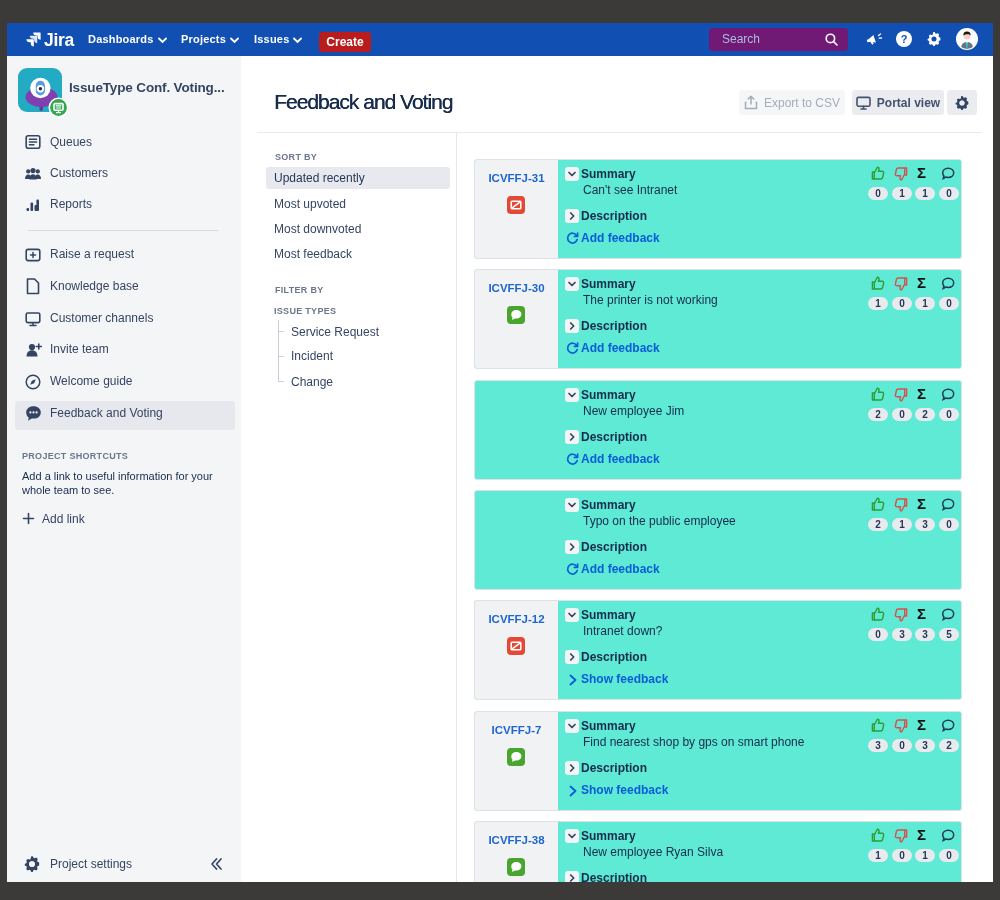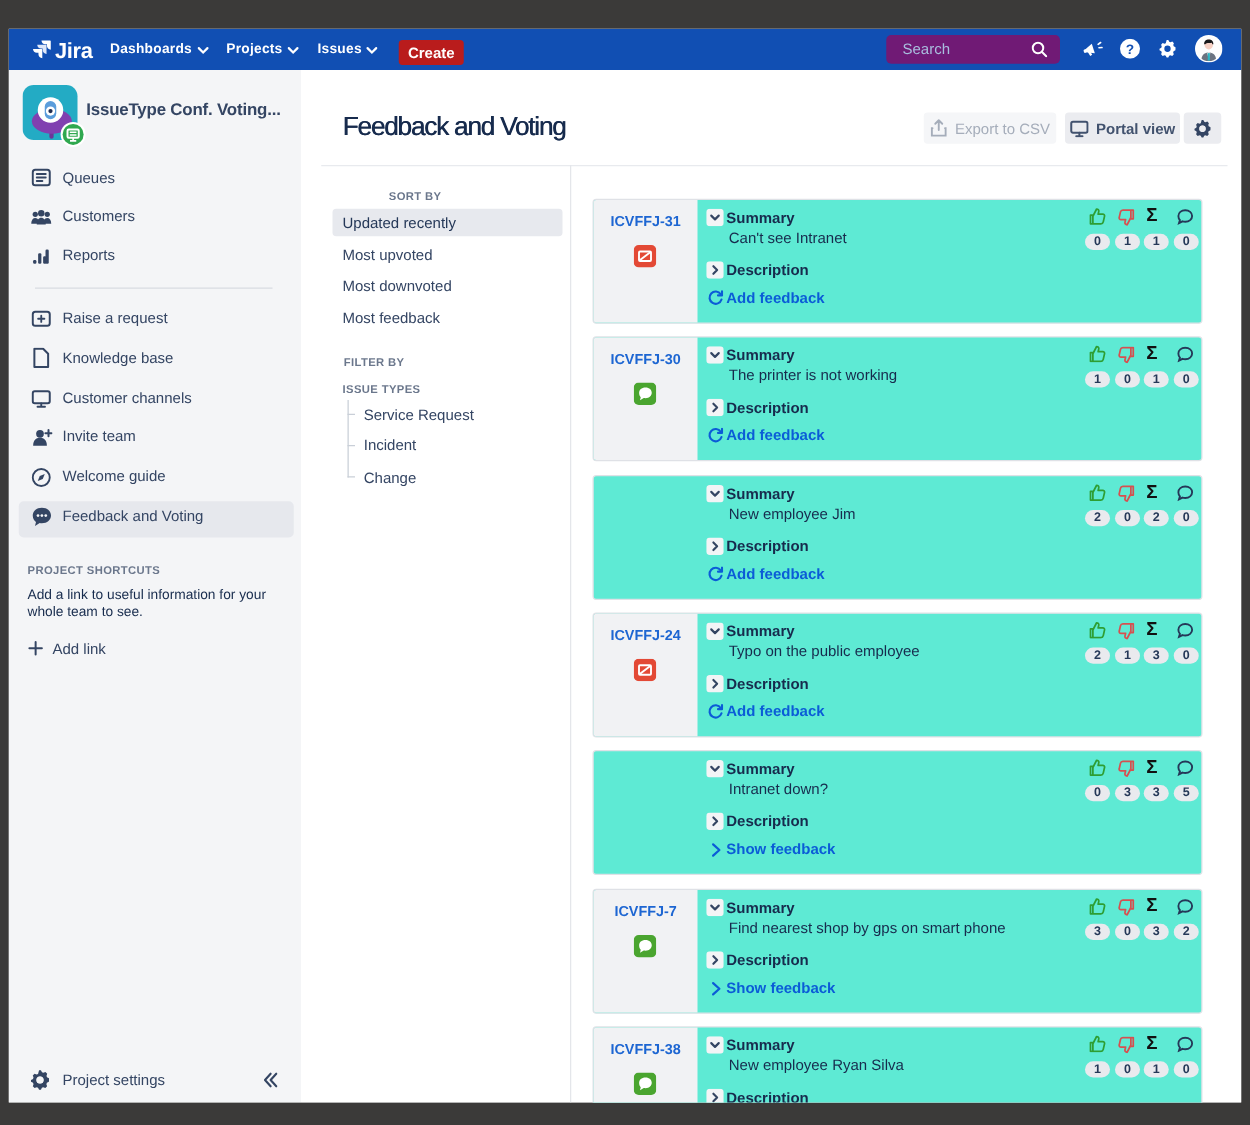--- a/index.html
+++ b/index.html
@@ -214,21 +214,21 @@
     <div class="btn" style="left:706px;width:30px;">
       <svg width="16" height="16" viewBox="0 0 24 24">
         <path fill="#344563" d="M12 8.2a3.8 3.8 0 1 0 0 7.6 3.8 3.8 0 0 0 0-7.6zm9.5 5.7l-2.2 1.1c-.1.5-.3 1-.5 1.4l.8 2.3-1.9 1.9-2.3-.8c-.4.2-.9.4-1.4.5L13 22.5h-2l-1.1-2.2c-.5-.1-1-.3-1.4-.5l-2.3.8-1.9-1.9.8-2.3c-.2-.4-.4-.9-.5-1.4l-2.2-1.1v-2l2.2-1.1c.1-.5.3-1 .5-1.4l-.8-2.3 1.9-1.9 2.3.8c.4-.2.9-.4 1.4-.5L11 1.5h2l1.1 2.2c.5.1 1 .3 1.4.5l2.3-.8 1.9 1.9-.8 2.3c.2.4.4.9.5 1.4l2.2 1.1v2z"></path>
         <circle cx="12" cy="12" r="3.8" fill="#ebecf0"></circle>
       </svg>
     </div>
 
     <div class="abs" style="left:16px;top:76px;width:725px;height:1px;background:#e8eaee;"></div>
     <div class="abs" style="left:215px;top:76px;width:1px;height:750px;background:#e4e6ea;"></div>
 
-    <div class="abs" style="left:34px;top:96px;font-size:9px;font-weight:700;color:#6b778c;letter-spacing:.3px;margin-left:36px;">SORT BY</div>
+    <div class="abs" style="left:34px;top:96px;font-size:9px;font-weight:700;color:#6b778c;letter-spacing:.3px;">SORT BY</div>
     <div class="abs" style="left:25px;top:111px;width:184px;height:22px;background:#e7e9ee;border-radius:3px;"></div>
     <div class="abs" style="left:33px;top:115px;font-size:12px;color:#253858;">Updated recently</div>
     <div class="abs" style="left:33px;top:141px;font-size:12px;color:#344563;">Most upvoted</div>
     <div class="abs" style="left:33px;top:166px;font-size:12px;color:#344563;">Most downvoted</div>
     <div class="abs" style="left:33px;top:191px;font-size:12px;color:#344563;">Most feedback</div>
     <div class="abs" style="left:34px;top:229px;font-size:9px;font-weight:700;color:#6b778c;letter-spacing:.3px;">FILTER BY</div>
     <div class="abs" style="left:33px;top:250px;font-size:9px;font-weight:700;color:#6b778c;letter-spacing:.3px;">ISSUE TYPES</div>
     <div class="abs" style="left:37px;top:264px;width:1px;height:62px;background:#c9cfd8;"></div>
     <div class="abs" style="left:37px;top:275px;width:6px;height:1px;background:#c9cfd8;"></div>
     <div class="abs" style="left:37px;top:300px;width:6px;height:1px;background:#c9cfd8;"></div>
@@ -363,67 +363,67 @@
         <div class="vico" style="left:442px;top:4px;font-size:15px;font-weight:700;color:#111;">Σ</div>
         <svg class="vico" style="left:466px;top:7px" width="14" height="13" viewBox="0 0 14 13">
           <path d="M7.2 1.2 c3.2 0 5.5 2 5.5 4.6 c0 2.6-2.3 4.6-5.5 4.6 c-.8 0-1.5-.1-2.2-.35 L2.2 11.5 l.75-2.4 c-.8-.8-1.25-1.9-1.25-3.3 c0-2.6 2.3-4.6 5.5-4.6 Z" fill="none" stroke="#253858" stroke-width="1.5"></path>
         </svg>
       <div class="pill" style="left:393px">2</div>
         <div class="pill" style="left:417px">0</div>
         <div class="pill" style="left:440px">2</div>
         <div class="pill" style="left:464px">0</div>
     </div>
     <div class="card" style="top:434px">
+      <svg class="cchev" style="top:7px"></svg>
+      <div class="abs" style="left:90px;top:7px">
+          <svg width="14" height="14" viewBox="0 0 14 14">
+            <rect width="14" height="14" rx="3" fill="#f3f4f6"></rect>
+            <path d="M4 5.5 L7 8.5 L10 5.5" stroke="#344563" stroke-width="1.7" fill="none" stroke-linecap="round" stroke-linejoin="round"></path>
+          </svg>
+        </div>
+      <div class="crow" style="top:7px">Summary</div>
+      <div class="cval" style="top:23px">Typo on the public employee</div>
+      <div class="abs" style="left:90px;top:49px">
+          <svg width="14" height="14" viewBox="0 0 14 14">
+            <rect width="14" height="14" rx="3" fill="#f3f4f6"></rect>
+            <path d="M5.7 4 L8.7 7 L5.7 10" stroke="#344563" stroke-width="1.7" fill="none" stroke-linecap="round" stroke-linejoin="round"></path>
+          </svg>
+        </div>
+      <div class="crow" style="top:49px">Description</div>
+      <svg class="abs" style="left:91px;top:72px" width="13" height="13" viewBox="0 0 13 13">
+          <path d="M11.2 7.6 A 4.9 4.9 0 1 1 10.6 3.4" fill="none" stroke="#0b5cd7" stroke-width="1.7" stroke-linecap="round"></path>
+          <path d="M11.6 1.1 L11.6 4.3 L8.4 4.3" fill="none" stroke="#0b5cd7" stroke-width="1.7" stroke-linejoin="round" stroke-linecap="round"></path>
+        </svg>
+      <div class="cfb" style="top:71px">Add feedback</div>
+      <svg class="vico" style="left:396px;top:6px" width="14" height="14" viewBox="0 0 14 14">
+          <path d="M1.4 6 h1.9 v7 h-1.9 z M3.3 7 L6.3 1.2 c1.2 0 2 .9 1.7 2.1 l-.5 2 h3.7 c1 0 1.7.9 1.4 1.8 l-1 4.4 c-.2.9-1 1.5-1.9 1.5 H3.3 Z" fill="none" stroke="#2e9e33" stroke-width="1.4" stroke-linejoin="round"></path>
+        </svg>
+        <svg class="vico" style="left:419px;top:7px" width="14" height="14" viewBox="0 0 14 14">
+          <g transform="rotate(180 7 7)">
+            <path d="M1.4 6 h1.9 v7 h-1.9 z M3.3 7 L6.3 1.2 c1.2 0 2 .9 1.7 2.1 l-.5 2 h3.7 c1 0 1.7.9 1.4 1.8 l-1 4.4 c-.2.9-1 1.5-1.9 1.5 H3.3 Z" fill="none" stroke="#d65050" stroke-width="1.4" stroke-linejoin="round"></path>
+          </g>
+        </svg>
+        <div class="vico" style="left:442px;top:4px;font-size:15px;font-weight:700;color:#111;">Σ</div>
+        <svg class="vico" style="left:466px;top:7px" width="14" height="13" viewBox="0 0 14 13">
+          <path d="M7.2 1.2 c3.2 0 5.5 2 5.5 4.6 c0 2.6-2.3 4.6-5.5 4.6 c-.8 0-1.5-.1-2.2-.35 L2.2 11.5 l.75-2.4 c-.8-.8-1.25-1.9-1.25-3.3 c0-2.6 2.3-4.6 5.5-4.6 Z" fill="none" stroke="#253858" stroke-width="1.5"></path>
+        </svg>
+      <div class="pill" style="left:393px">2</div>
+        <div class="pill" style="left:417px">1</div>
+        <div class="pill" style="left:440px">3</div>
+        <div class="pill" style="left:464px">0</div>
+    </div>
+    <div class="card" style="top:544px">
       <div class="ckey">
-          <div class="k">ICVFFJ-24</div>
+          <div class="k">ICVFFJ-12</div>
           <svg width="18" height="18" viewBox="0 0 18 18">
             <rect width="18" height="18" rx="4" fill="#e34935"></rect>
             <rect x="4.2" y="5.2" width="9.6" height="7.6" rx="0.8" stroke="#fff" stroke-width="1.5" fill="none"></rect>
             <path d="M4.8 12.2 L13.2 5.8" stroke="#fff" stroke-width="1.5"></path>
           </svg>
         </div>
-      <svg class="cchev" style="top:7px"></svg>
-      <div class="abs" style="left:90px;top:7px">
-          <svg width="14" height="14" viewBox="0 0 14 14">
-            <rect width="14" height="14" rx="3" fill="#f3f4f6"></rect>
-            <path d="M4 5.5 L7 8.5 L10 5.5" stroke="#344563" stroke-width="1.7" fill="none" stroke-linecap="round" stroke-linejoin="round"></path>
-          </svg>
-        </div>
-      <div class="crow" style="top:7px">Summary</div>
-      <div class="cval" style="top:23px">Typo on the public employee</div>
-      <div class="abs" style="left:90px;top:49px">
-          <svg width="14" height="14" viewBox="0 0 14 14">
-            <rect width="14" height="14" rx="3" fill="#f3f4f6"></rect>
-            <path d="M5.7 4 L8.7 7 L5.7 10" stroke="#344563" stroke-width="1.7" fill="none" stroke-linecap="round" stroke-linejoin="round"></path>
-          </svg>
-        </div>
-      <div class="crow" style="top:49px">Description</div>
-      <svg class="abs" style="left:91px;top:72px" width="13" height="13" viewBox="0 0 13 13">
-          <path d="M11.2 7.6 A 4.9 4.9 0 1 1 10.6 3.4" fill="none" stroke="#0b5cd7" stroke-width="1.7" stroke-linecap="round"></path>
-          <path d="M11.6 1.1 L11.6 4.3 L8.4 4.3" fill="none" stroke="#0b5cd7" stroke-width="1.7" stroke-linejoin="round" stroke-linecap="round"></path>
-        </svg>
-      <div class="cfb" style="top:71px">Add feedback</div>
-      <svg class="vico" style="left:396px;top:6px" width="14" height="14" viewBox="0 0 14 14">
-          <path d="M1.4 6 h1.9 v7 h-1.9 z M3.3 7 L6.3 1.2 c1.2 0 2 .9 1.7 2.1 l-.5 2 h3.7 c1 0 1.7.9 1.4 1.8 l-1 4.4 c-.2.9-1 1.5-1.9 1.5 H3.3 Z" fill="none" stroke="#2e9e33" stroke-width="1.4" stroke-linejoin="round"></path>
-        </svg>
-        <svg class="vico" style="left:419px;top:7px" width="14" height="14" viewBox="0 0 14 14">
-          <g transform="rotate(180 7 7)">
-            <path d="M1.4 6 h1.9 v7 h-1.9 z M3.3 7 L6.3 1.2 c1.2 0 2 .9 1.7 2.1 l-.5 2 h3.7 c1 0 1.7.9 1.4 1.8 l-1 4.4 c-.2.9-1 1.5-1.9 1.5 H3.3 Z" fill="none" stroke="#d65050" stroke-width="1.4" stroke-linejoin="round"></path>
-          </g>
-        </svg>
-        <div class="vico" style="left:442px;top:4px;font-size:15px;font-weight:700;color:#111;">Σ</div>
-        <svg class="vico" style="left:466px;top:7px" width="14" height="13" viewBox="0 0 14 13">
-          <path d="M7.2 1.2 c3.2 0 5.5 2 5.5 4.6 c0 2.6-2.3 4.6-5.5 4.6 c-.8 0-1.5-.1-2.2-.35 L2.2 11.5 l.75-2.4 c-.8-.8-1.25-1.9-1.25-3.3 c0-2.6 2.3-4.6 5.5-4.6 Z" fill="none" stroke="#253858" stroke-width="1.5"></path>
-        </svg>
-      <div class="pill" style="left:393px">2</div>
-        <div class="pill" style="left:417px">1</div>
-        <div class="pill" style="left:440px">3</div>
-        <div class="pill" style="left:464px">0</div>
-    </div>
-    <div class="card" style="top:544px">
       <svg class="cchev" style="top:7px"></svg>
       <div class="abs" style="left:90px;top:7px">
           <svg width="14" height="14" viewBox="0 0 14 14">
             <rect width="14" height="14" rx="3" fill="#f3f4f6"></rect>
             <path d="M4 5.5 L7 8.5 L10 5.5" stroke="#344563" stroke-width="1.7" fill="none" stroke-linecap="round" stroke-linejoin="round"></path>
           </svg>
         </div>
       <div class="crow" style="top:7px">Summary</div>
       <div class="cval" style="top:23px">Intranet down?</div>
       <div class="abs" style="left:90px;top:49px">

